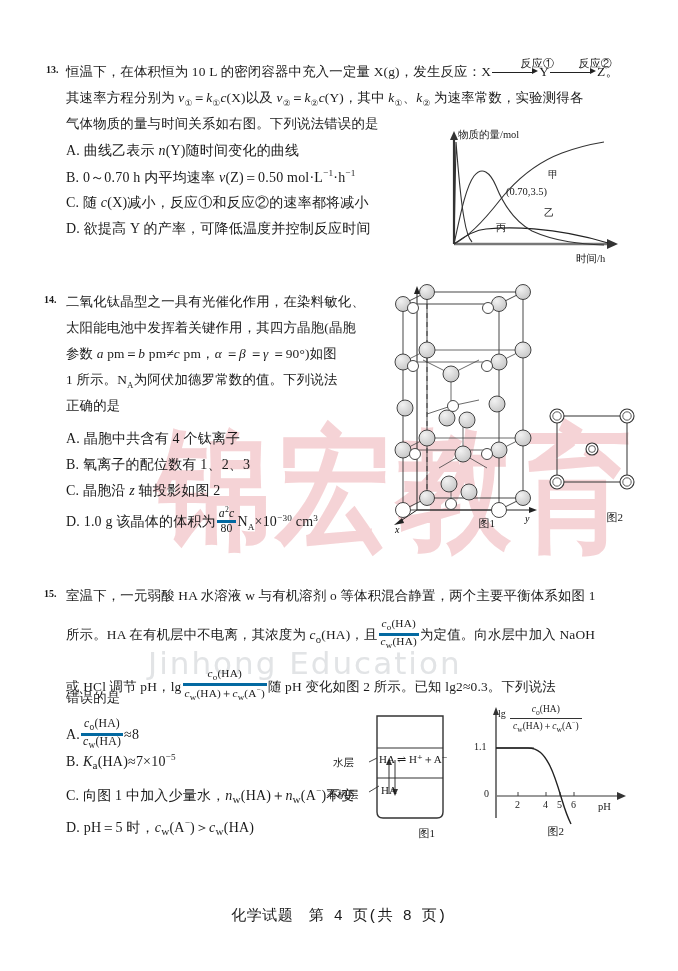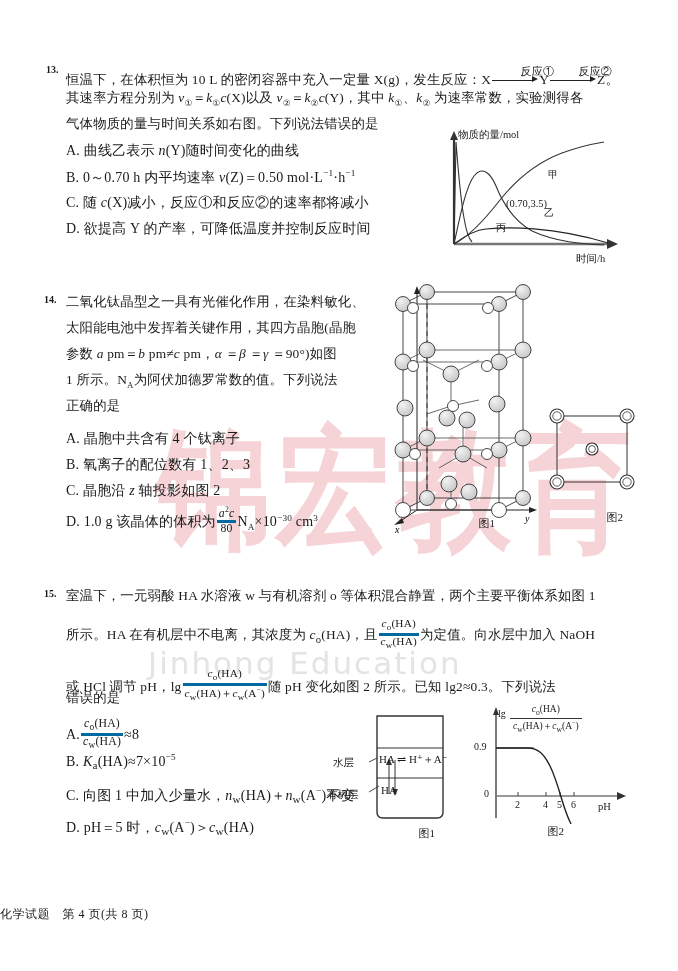--- a/index.html
+++ b/index.html
@@ -118,39 +118,39 @@
   }
 
   
   .fig15a{position:absolute;left:333px;top:712px;width:124px;height:136px;z-index:3;}
   .fig15b{position:absolute;left:462px;top:706px;width:196px;height:146px;z-index:3;}
   .beaker-txt{position:absolute;font-size:10.5px;white-space:nowrap;}
 
   
   .footer{
     position:absolute;left:0;top:906px;width:678px;
-    text-align:left;font-size:12px;letter-spacing:.5px;z-index:2;
+    text-align:center;font-size:15px;letter-spacing:.5px;z-index:2;font-family:Liberation Mono, monospace;
   }
 </style>
 </head>
 <body>
 
 <div class="page">
 
   <div class="watermark">
     <div class="wm-cn">锦宏教育</div>
     <div class="wm-en">Jinhong Education</div>
   </div>
 
   <div class="content">
 
     <div>
       <div class="qnum" style="left:46px;top:64px;">13.</div>
 
-      <div class="line" style="left:66px;top:64px;margin-top:8px;">
+      <div class="line" style="left:66px;top:64px;">
         <span>恒温下，在体积恒为 10 L 的密闭容器中充入一定量 X(g)，发生反应：X</span><span class="rxn"><span class="lbl">反应①</span><span class="bar"></span><span class="head"></span></span><span>Y</span><span class="rxn"><span class="lbl">反应②</span><span class="bar"></span><span class="head"></span></span><span>Z。</span>
       </div>
 
       <div class="line" style="left:66px;top:90px;">
         其速率方程分别为 <i class="v">v</i><sub>①</sub>＝<i class="v">k</i><sub>①</sub><i class="v">c</i>(X)以及 <i class="v">v</i><sub>②</sub>＝<i class="v">k</i><sub>②</sub><i class="v">c</i>(Y)，其中 <i class="v">k</i><sub>①</sub>、<i class="v">k</i><sub>②</sub> 为速率常数，实验测得各
       </div>
 
       <div class="line" style="left:66px;top:116px;">气体物质的量与时间关系如右图。下列说法错误的是</div>
 
       <div class="opt" style="left:66px;top:142px;">
@@ -181,21 +181,21 @@
 
         <path d="M22,118 C27,96 33,62 42,50 C50,40 58,46 64,60 C72,80 84,96 100,105 C124,116 150,118 172,119" fill="none" stroke="#333" stroke-width="1.1"></path>
 
         <path d="M22,118 L24,16 C26,40 28,70 32,92 C34,104 36,112 40,116" fill="none" stroke="#333" stroke-width="1.1"></path>
       </svg>
       <div class="cap" style="left:26px;top:2px;font-size:10.5px;">物质的量/mol</div>
       <div class="cap" style="left:144px;top:126px;font-size:10.5px;">时间/h</div>
       <div class="cap" style="left:116px;top:42px;">甲</div>
       <div class="cap" style="left:112px;top:80px;">乙</div>
       <div class="cap" style="left:64px;top:95px;">丙</div>
-      <div class="cap" style="left:74px;top:72px;font-size:10.5px;">(0.70,3.5)</div>
+      <div class="cap" style="left:74px;top:60px;font-size:10.5px;">(0.70,3.5)</div>
     </div>
 
     <div>
       <div class="qnum" style="left:44px;top:294px;">14.</div>
 
       <div class="line" style="left:66px;top:294px;">二氧化钛晶型之一具有光催化作用，在染料敏化、</div>
       <div class="line" style="left:66px;top:320px;">太阳能电池中发挥着关键作用，其四方晶胞(晶胞</div>
       <div class="line" style="left:66px;top:346px;">
         参数 <i class="v">a</i> pm＝<i class="v">b</i> pm≠<i class="v">c</i> pm，<i class="v">α</i> ＝<i class="v">β</i> ＝<i class="v">γ</i> ＝90°)如图
       </div>
@@ -397,21 +397,21 @@
 
         <line x1="34" y1="42" x2="72" y2="42" stroke="#333" stroke-width="1.1"></line>
 
         <path d="M34,42 L66,42 C76,42 82,48 88,60 C93,70 97,84 100,94 C103,104 106,112 109,118" fill="none" stroke="#222" stroke-width="1.4"></path>
       </svg>
       <div class="beaker-txt" style="left:36px;top:2px;font-size:10px;">lg</div>
       <div style="position:absolute;left:48px;top:-2px;font-size:9.5px;text-align:center;line-height:1.15;">
         <div style="border-bottom:1px solid #333;padding:0 3px;"><i class="v">c</i><sub class="sm">o</sub>(HA)</div>
         <div style="padding:0 3px;"><i class="v">c</i><sub class="sm">w</sub>(HA)＋<i class="v">c</i><sub class="sm">w</sub>(A<sup>−</sup>)</div>
       </div>
-      <div class="beaker-txt" style="left:12px;top:35px;font-size:10px;">0.9</div>
+      <div class="beaker-txt" style="left:12px;top:35px;font-size:10px;">1.1</div>
       <div class="beaker-txt" style="left:22px;top:82px;font-size:10px;">0</div>
       <div class="beaker-txt" style="left:53px;top:93px;font-size:10px;">2</div>
       <div class="beaker-txt" style="left:81px;top:93px;font-size:10px;">4</div>
       <div class="beaker-txt" style="left:95px;top:93px;font-size:10px;">5</div>
       <div class="beaker-txt" style="left:109px;top:93px;font-size:10px;">6</div>
       <div class="beaker-txt" style="left:136px;top:95px;font-size:10.5px;">pH</div>
       <div class="figlabel" style="left:62px;top:118px;width:40px;">图2</div>
     </div>
 
     <div class="footer">化学试题　第 4 页(共 8 页)</div>

